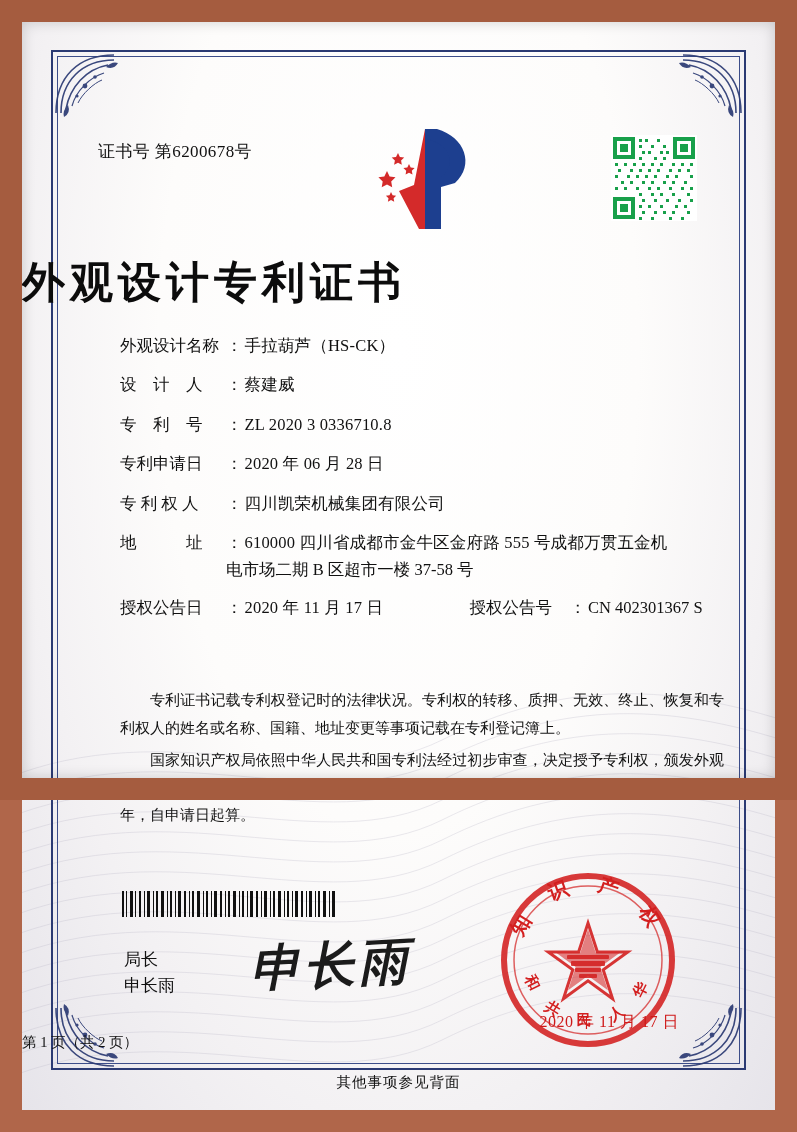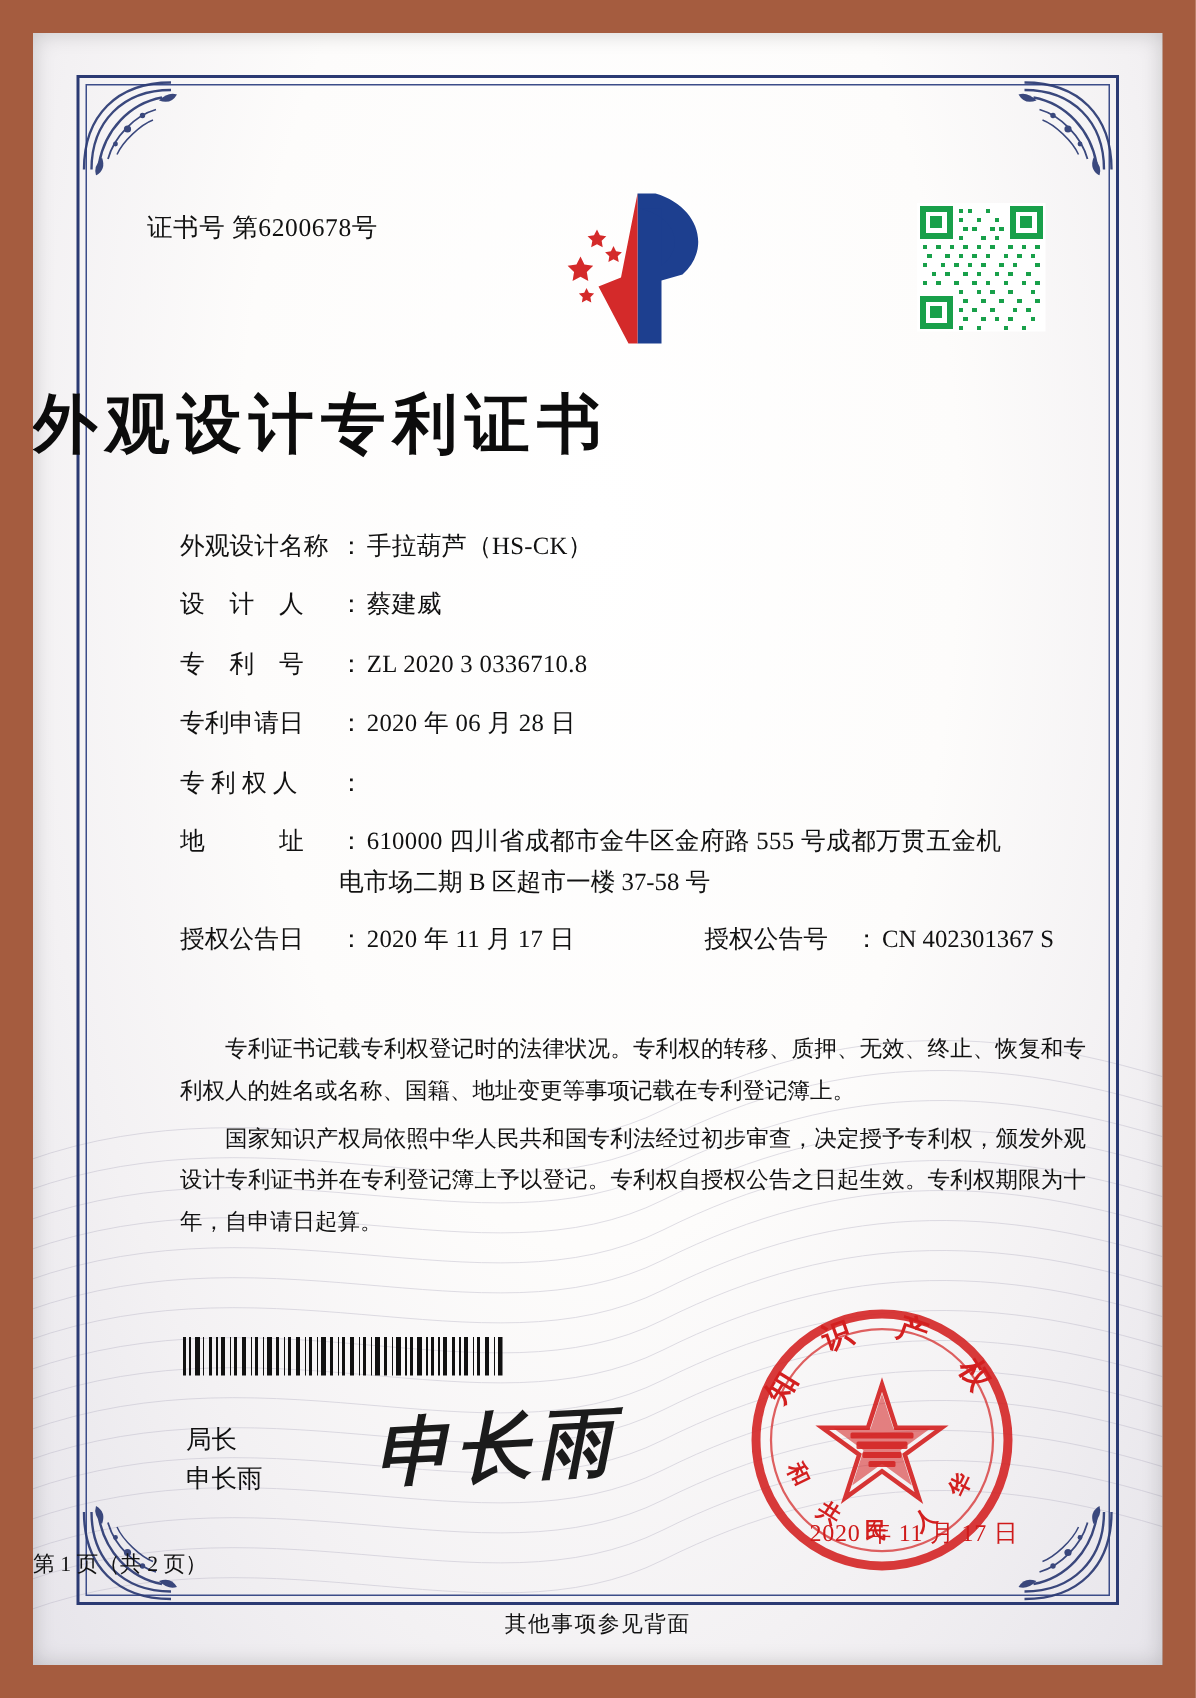--- a/index.html
+++ b/index.html
@@ -9,21 +9,21 @@
   body {
     width: 797px;
     height: 1132px;
     background: #b0664a;
     font-family: "Liberation Serif", "DejaVu Serif", serif;
     overflow: hidden;
   }
   .page {
     position: relative;
     width: 797px;
-    height: 1132px;
+    height: 800px;
     background:
       linear-gradient(180deg, #ffffff 0%, #fbfaf8 55%, #f0eef1 78%, #e4e2e7 100%);
     box-sizing: border-box;
   }
   
   .brown-frame {
     position: absolute;
     left: 0; top: 0; right: 0; bottom: 0;
     border: 22px solid #a55c3f;
     box-sizing: border-box;
@@ -111,21 +111,21 @@
     font-weight: bold;
     letter-spacing: 5px;
     color: #0c0c0c;
     font-family: "DejaVu Serif", "Liberation Serif", serif;
   }
 
   
   .fields {
     position: absolute;
     left: 98px;
-    top: 330px;
+    top: 312px;
     width: 600px;
     font-size: 16.5px;
     color: #111;
   }
   .field {
     display: flex;
     align-items: flex-start;
     margin-bottom: 15.5px;
     line-height: 1.45;
   }
@@ -483,20 +483,21 @@
 
       <div class="field">
         <span class="f-label">专利申请日</span>
         <span class="f-colon">：</span>
         <span class="f-value">2020 年 06 月 28 日</span>
       </div>
 
       <div class="field">
         <span class="f-label">专 利 权 人</span>
         <span class="f-colon">：</span>
+        <span class="f-value">四川凯荣机械集团有限公司</span>
       </div>
 
       <div class="field">
         <span class="f-label">地　　　址</span>
         <span class="f-colon">：</span>
         <span class="f-value">610000  四川省成都市金牛区金府路 555 号成都万贯五金机</span>
       </div>
       <div class="addr-cont">电市场二期 B 区超市一楼 37-58 号</div>
 
       <div class="field two-col">

